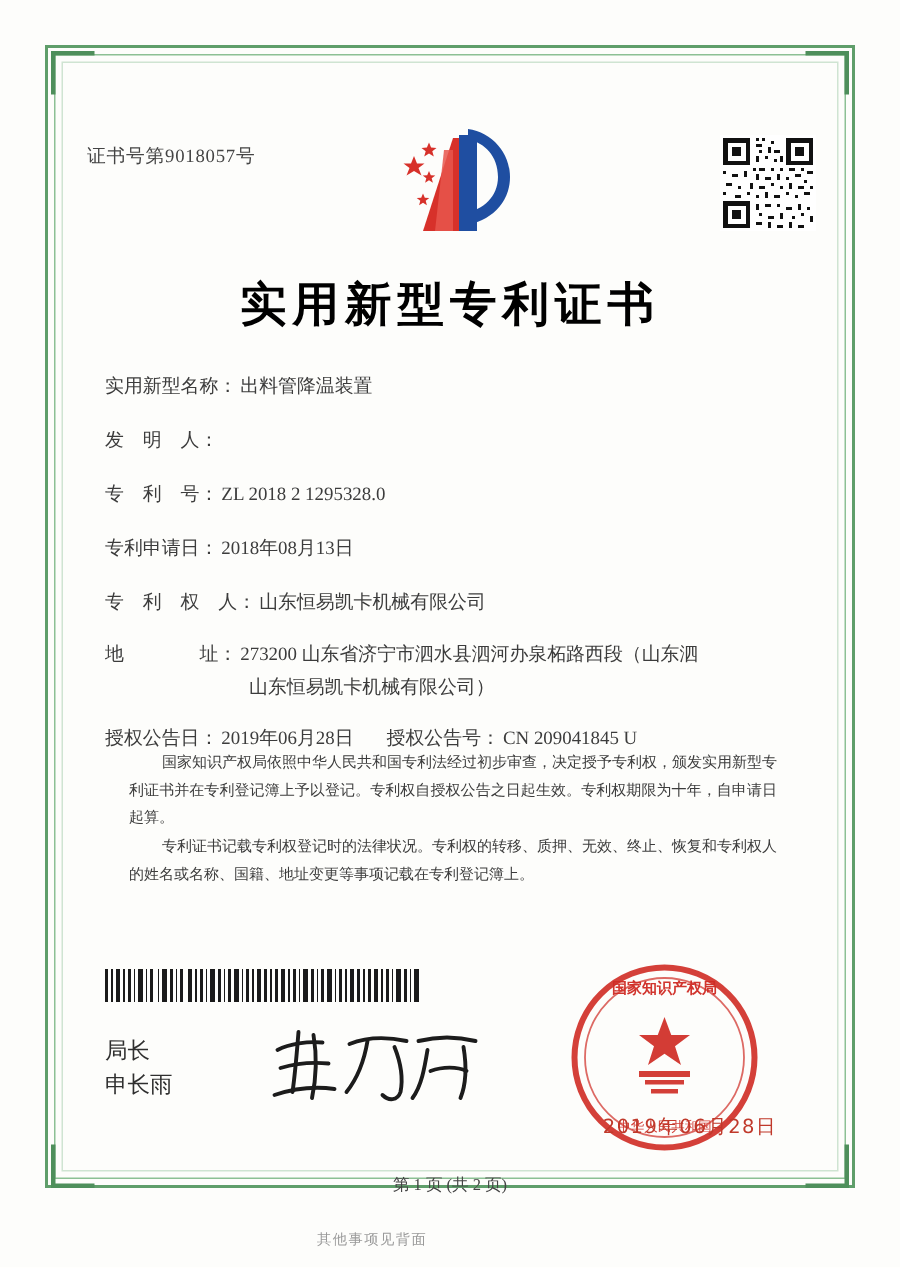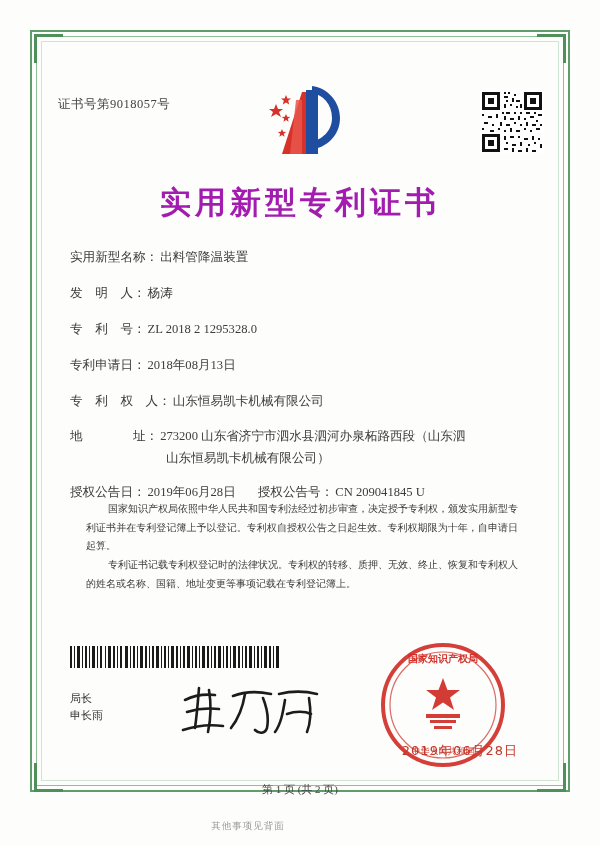--- a/index.html
+++ b/index.html
@@ -98,21 +98,21 @@
   
   .main-title {
     position: absolute;
     left: 0;
     top: 182px;
     width: 600px;
     text-align: center;
     font-size: 31px;
     font-weight: bold;
     letter-spacing: 4px;
-    color: #a21caf;
+    color: #000000;
     font-family: "DejaVu Sans", sans-serif;
   }
 
   
   .fields {
     position: absolute;
     left: 70px;
     top: 248px;
     width: 470px;
   }
@@ -163,21 +163,21 @@
     top: 646px;
     width: 210px;
     height: 22px;
   }
 
   
   .sig-labels {
     position: absolute;
     left: 70px;
     top: 690px;
-    font-size: 11px;
+    font-size: 15px;
     line-height: 1.55;
     color: #2f2f2f;
   }
   .signature {
     position: absolute;
     left: 175px;
     top: 682px;
     width: 150px;
     height: 58px;
   }
@@ -334,21 +334,20 @@
 
   <div class="fields">
 
     <div class="field-row">
       <span class="field-label">实用新型名称：</span>
       <span class="field-value">出料管降温装置</span>
     </div>
 
     <div class="field-row">
       <span class="field-label">发　明　人：</span>
-      <span class="field-value">杨涛</span>
     </div>
 
     <div class="field-row">
       <span class="field-label">专　利　号：</span>
       <span class="field-value">ZL 2018 2 1295328.0</span>
     </div>
 
     <div class="field-row">
       <span class="field-label">专利申请日：</span>
       <span class="field-value">2018年08月13日</span>

